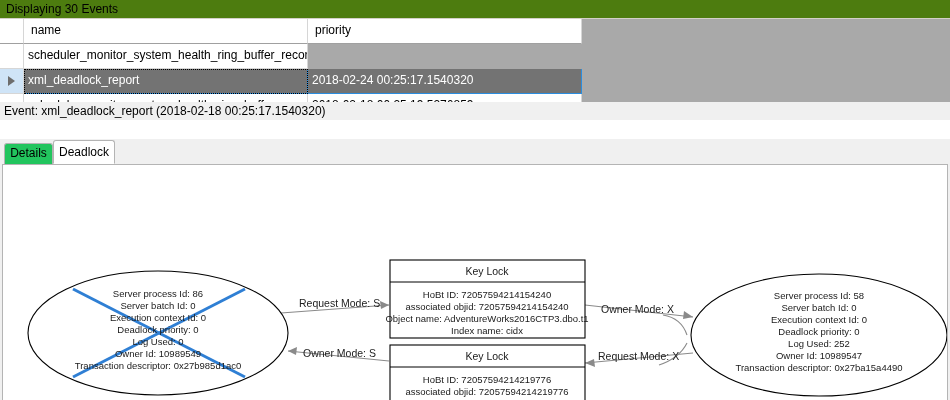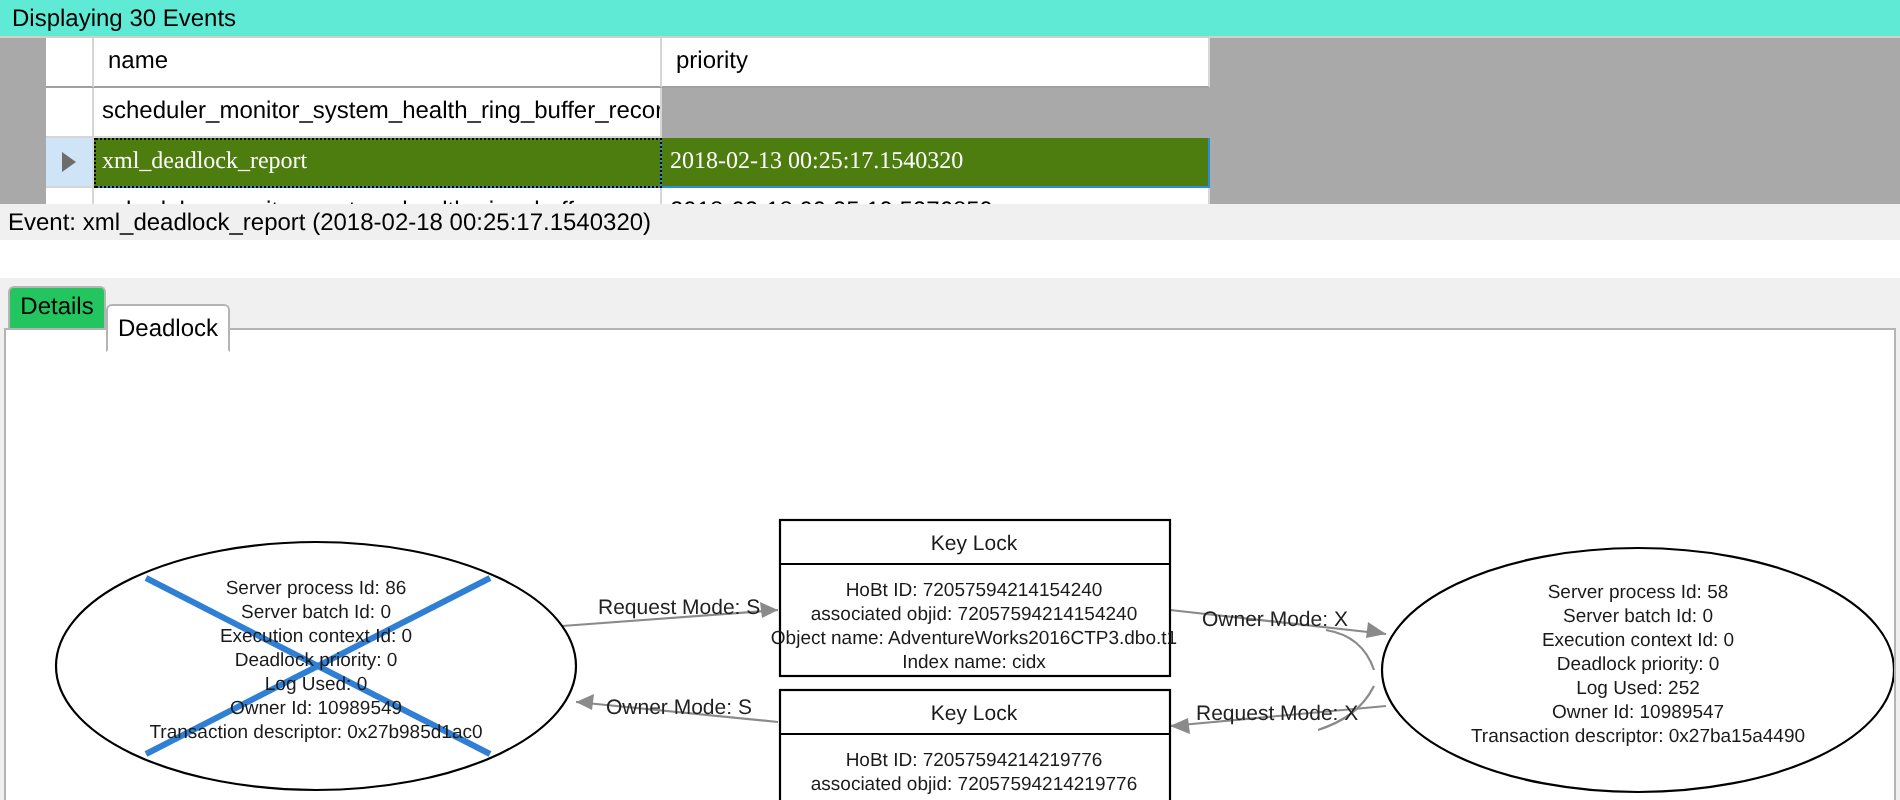--- a/index.html
+++ b/index.html
@@ -14,21 +14,21 @@
     font-size: 12px;
     color: #000000;
     overflow: hidden;
   }
 
   
   .events-banner {
     position: absolute;
     left: 0; top: 0;
     width: 950px; height: 19px;
-    background: #5eead4;
+    background: #4d7c0f;
     border-bottom: 1px solid #d4d0c8;
     box-sizing: border-box;
   }
   .events-banner .lbl {
     position: absolute;
     left: 6px; top: 2px;
     font-size: 12px;
     color: #000;
     white-space: nowrap;
   }
@@ -57,21 +57,20 @@
   .cell {
     position: absolute;
     top: 0;
     height: 25px;
     box-sizing: border-box;
     background: #ffffff;
     border-right: 1px solid #d6d6d6;
     border-bottom: 1px solid #d6d6d6;
     overflow: hidden;
     white-space: nowrap;
-    margin-left: 23px;
   }
   .cell .txt {
     position: absolute;
     left: 4px; top: 4px;
     font-size: 12px;
     line-height: 15px;
     white-space: nowrap;
   }
   .cell.sel-col { left: 0; width: 24px; }
   .cell.name-col { left: 24px; width: 284px; }
@@ -79,25 +78,24 @@
 
   .header-row .cell {
     background: #ffffff;
     border-bottom: 1px solid #a0a0a0;
     border-right: 1px solid #d6d6d6;
   }
   .header-row .cell .txt { left: 7px; }
 
   .row-selected .cell.name-col,
   .row-selected .cell.ts-col {
-    background: #4d7c0f;
+    background: #737373;
     color: #ffffff;
     border-right: 1px solid #2a8ddf;
     border-bottom: 1px solid #2a8ddf;
-    font-family: Liberation Serif, serif;
   }
   .row-selected .cell.name-col {
     outline: 1px dotted #000;
     outline-offset: -1px;
   }
   .row-selected .cell.sel-col {
     background: #cfe4f7;
   }
   .sel-arrow {
     position: absolute;
@@ -140,21 +138,21 @@
     box-sizing: border-box;
     font-size: 12px;
     color: #000;
     text-align: center;
     line-height: 19px;
     white-space: nowrap;
   }
   .tab.t0 { left: 4px; width: 49px; }
   .tab.t1 {
     left: 53px; width: 62px;
-    top: 13px; height: 24px;
+    top: 1px; height: 24px;
     background: #ffffff;
     border: 1px solid #b4b4b4;
     border-bottom: 1px solid #ffffff;
     line-height: 22px;
     z-index: 3;
   }
 
   .tabpage {
     position: absolute;
     left: 2px; top: 25px;
@@ -231,21 +229,21 @@
   </div>
 
   <div class="grid-row r2 row-selected">
     <div class="cell sel-col">
       <span class="sel-arrow"></span>
     </div>
     <div class="cell name-col">
       <span class="txt">xml_deadlock_report</span>
     </div>
     <div class="cell ts-col">
-      <span class="txt">2018-02-13 00:25:17.1540320</span>
+      <span class="txt">2018-02-24 00:25:17.1540320</span>
     </div>
   </div>
 
   <div class="grid-row r3">
     <div class="cell sel-col"></div>
     <div class="cell name-col">
       <span class="txt">scheduler_monitor_system_health_ring_buffer_recorded</span>
     </div>
     <div class="cell ts-col">
       <span class="txt">2018-02-18 00:25:19.5276859</span>

